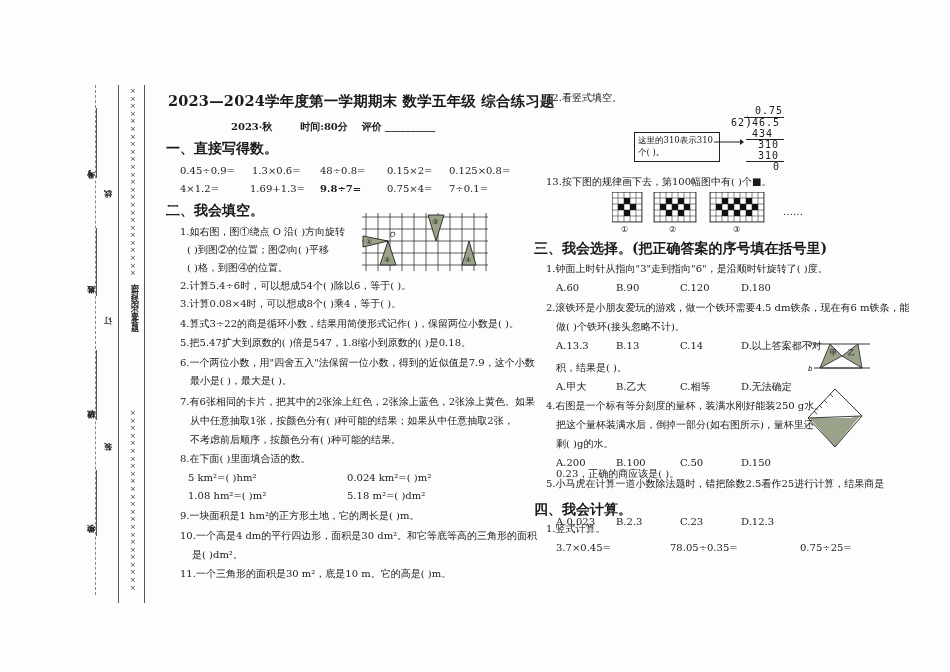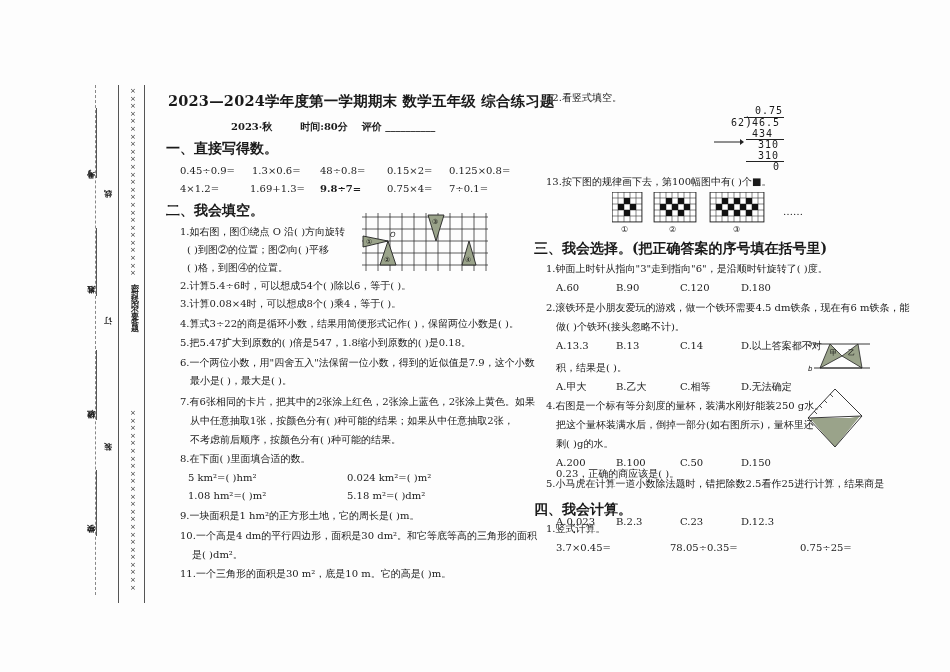--- a/index.html
+++ b/index.html
@@ -121,20 +121,24 @@
   <div class="t" style="left:188px;top:472px;">5 km²=(            )hm²</div>
   <div class="t" style="left:347px;top:472px;">0.024 km²=(            )m²</div>
   <div class="t" style="left:188px;top:490px;">1.08 hm²=(            )m²</div>
   <div class="t" style="left:347px;top:490px;">5.18 m²=(            )dm²</div>
   <div class="t" style="left:180px;top:510px;">9.一块面积是1 hm²的正方形土地，它的周长是(            )m。</div>
   <div class="t" style="left:180px;top:530px;">10.一个高是4 dm的平行四边形，面积是30 dm²。和它等底等高的三角形的面积</div>
   <div class="t" style="left:192px;top:549px;">是(            )dm²。</div>
   <div class="t" style="left:180px;top:568px;">11.一个三角形的面积是30 m²，底是10 m。它的高是(            )m。</div>
 
   <div class="t" style="left:546px;top:92px;">12.看竖式填空。</div>
+  <div class="box12">
+    <div>这里的310表示310</div>
+    <div>个(            )。</div>
+  </div>
   <svg style="position:absolute;left:714px;top:138px;" width="30" height="8">
     <line x1="0" y1="4" x2="26" y2="4" stroke="#222" stroke-width="1"></line>
     <polygon points="26,1 30,4 26,7" fill="#222"></polygon>
   </svg>
   <div>
     <div class="divnum" style="left:755px;top:105px;">0.75</div>
     <div style="position:absolute;left:744px;top:117px;width:40px;border-top:1px solid #222;"></div>
     <div class="divnum" style="left:731px;top:117px;">62</div>
     <div style="position:absolute;left:746px;top:115px;font-size:12px;">)</div>
     <div class="divnum" style="left:752px;top:117px;">46.5</div>

